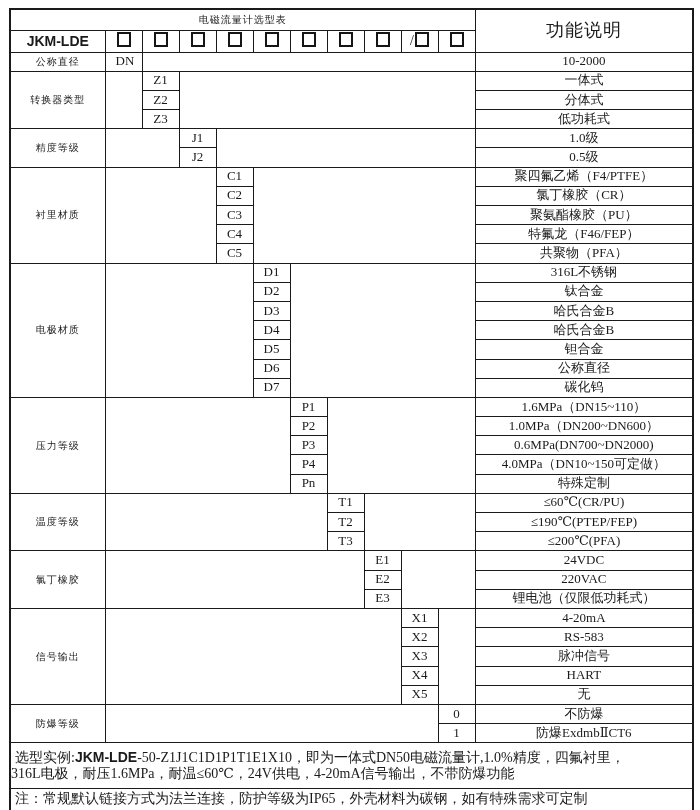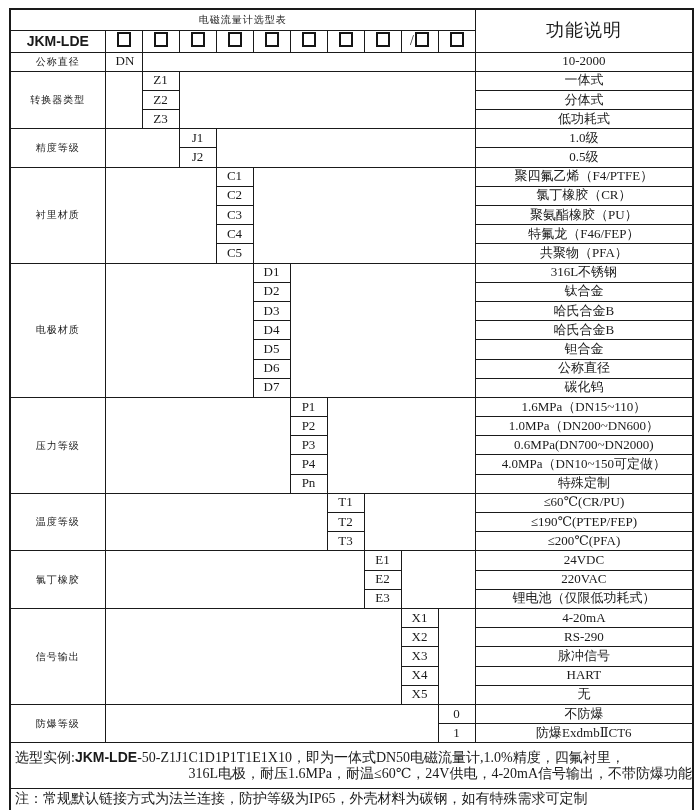--- a/index.html
+++ b/index.html
@@ -29,21 +29,21 @@
   td.code-dn{text-align:center;padding-left:3px;margin-left:28px;}
   td.desc{font-size:13px;}
   td.box-cell{font-size:13px;}
   .cb{
     display:inline-block;width:10px;height:11px;border:2px solid #151515;
     vertical-align:-2px;background:#fff;
   }
   .slash{font-size:14px;margin-right:1px;}
   td.example{font-size:14px;vertical-align:middle;}
   .ex-line1{text-align:left;padding-left:4px;}
-  .ex-line2{text-align:right;}
+  .ex-line2{text-align:left;}
   .model-b{font-family:"Liberation Sans","DejaVu Sans",sans-serif;font-weight:bold;}
   td.note{font-size:14px;text-align:left;padding-left:4px;}
 </style>
 </head>
 <body>
 
 <div class="sheet">
 <table>
   <colgroup>
     <col style="width:95px">
@@ -229,21 +229,21 @@
 
   <tr class="h-code">
     <td class="lbl" rowspan="5">信号输出</td>
     <td colspan="8" rowspan="5"></td>
     <td class="code">X1</td>
     <td rowspan="5"></td>
     <td class="desc">4-20mA</td>
   </tr>
   <tr class="h-code">
     <td class="code">X2</td>
-    <td class="desc">RS-290</td>
+    <td class="desc">RS-583</td>
   </tr>
   <tr class="h-code">
     <td class="code">X3</td>
     <td class="desc">脉冲信号</td>
   </tr>
   <tr class="h-code">
     <td class="code">X4</td>
     <td class="desc">HART</td>
   </tr>
   <tr class="h-code">

